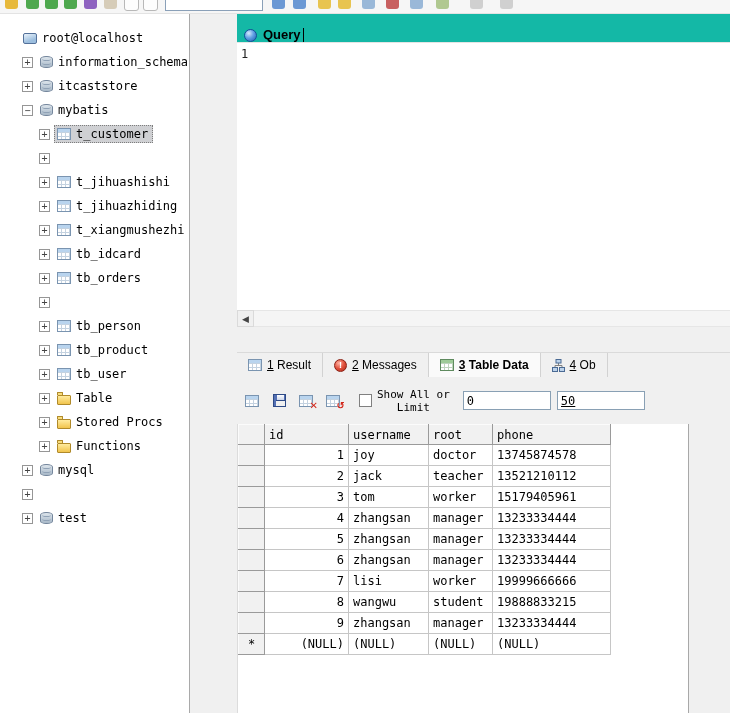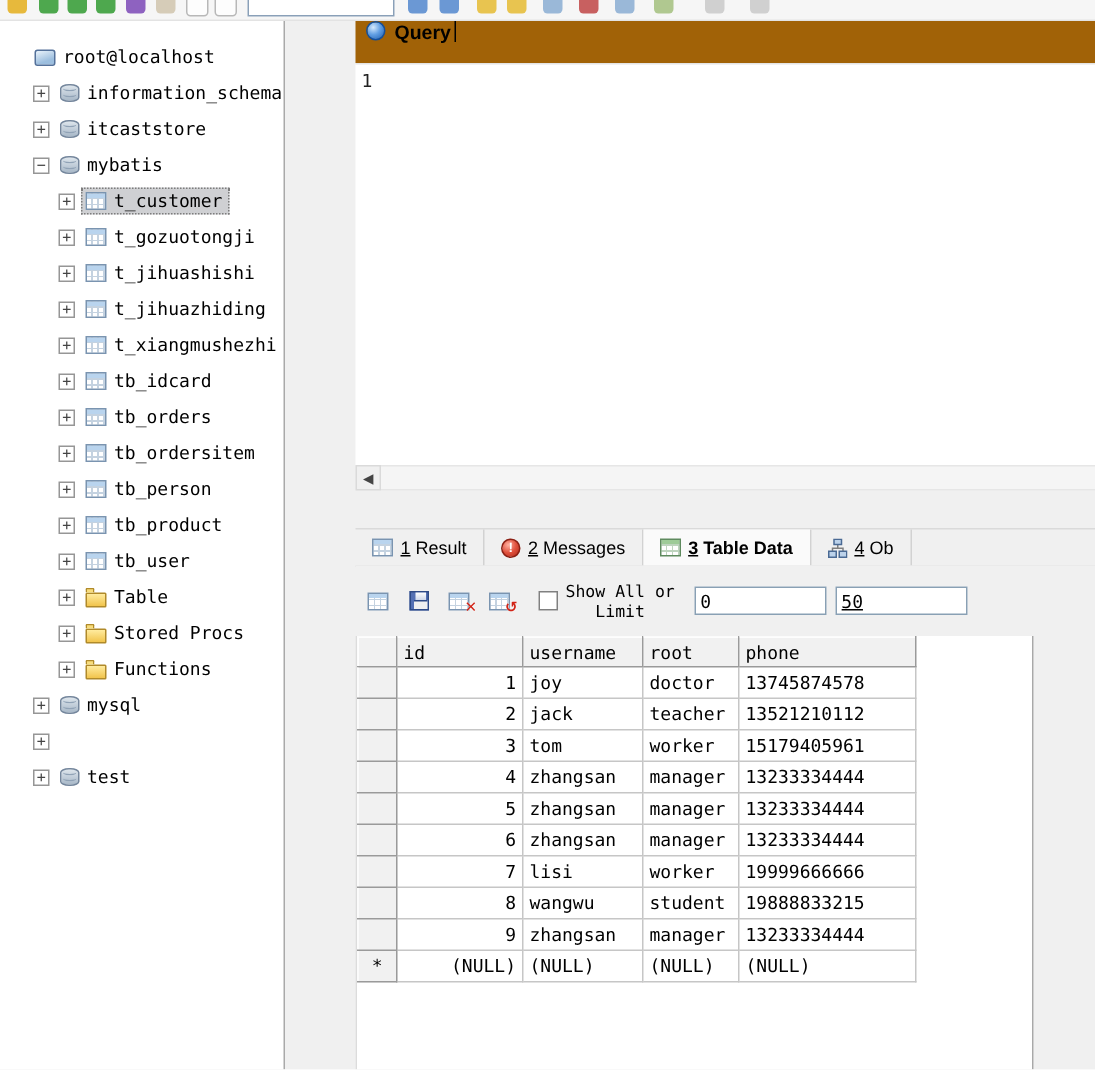--- a/index.html
+++ b/index.html
@@ -35,21 +35,21 @@
   .icon-folder{width:14px;height:10px;box-sizing:border-box;border:1px solid #b08a2a;background:linear-gradient(#ffeb9e,#f1c44c);position:relative;margin-top:3px;border-radius:1px;}
   .icon-folder::before{content:"";position:absolute;top:-4px;left:-1px;width:6px;height:3px;box-sizing:border-box;border:1px solid #b08a2a;border-bottom:none;background:#f8dd7c;border-radius:1px 1px 0 0;}
   .icon-orb{width:13px;height:13px;border-radius:50%;border:1px solid #164f98;background:radial-gradient(circle at 35% 30%,#d6eafc,#63a0e4 45%,#1b5cae);}
   .icon-msg{width:13px;height:13px;border-radius:50%;border:1px solid #8c2014;background:radial-gradient(circle at 35% 30%,#ffb0a0,#e0503c 50%,#b02a1a);display:inline-flex;align-items:center;justify-content:center;color:#fff;font:bold 9px/1 "Liberation Sans",sans-serif;}
   .icon-msg::after{content:"!";}
   .icon-save{width:13px;height:13px;background:#5470b4;border:1px solid #2e4a86;position:relative;}
   .icon-save::before{content:"";position:absolute;top:0;left:3px;width:7px;height:5px;background:linear-gradient(#ffffff,#cdd6ea);}
   .icon-save::after{content:"";position:absolute;bottom:0;left:2px;width:9px;height:5px;background:#f0f0f0;border-top:1px solid #2e4a86;}
 
   
-  .qbar{position:absolute;left:237px;top:14px;right:0;height:28px;background:#a16207;display:flex;align-items:flex-start;padding-left:7px;box-sizing:border-box;}
+  .qbar{position:absolute;left:237px;top:14px;right:0;height:28px;background:#14b8a6;display:flex;align-items:flex-end;padding-left:7px;box-sizing:border-box;}
   .qlabel{font:bold 13px "Liberation Sans",sans-serif;margin-left:6px;}
   .caret{width:1px;height:14px;background:#000;margin-left:2px;}
   .editor{position:absolute;left:237px;top:42px;right:0;height:268px;background:#fff;border-top:1px solid #e4e4e4;}
   .gutter{position:absolute;left:4px;top:4px;font:12px "DejaVu Sans Mono",monospace;color:#222;}
   .hscroll{position:absolute;left:237px;top:310px;right:0;height:17px;background:#f2f2f2;display:flex;}
   .hs-btn{width:17px;height:17px;box-sizing:border-box;background:#f0f0f0;border:1px solid #dadada;display:flex;align-items:center;justify-content:center;font-size:9px;color:#444;}
   .hs-track{flex:1;background:#f5f5f5;border-top:1px solid #e6e6e6;border-bottom:1px solid #e6e6e6;}
 
   
   .rtabs{position:absolute;left:237px;top:352px;right:0;height:24px;background:#f0f0f0;border-top:1px solid #dadada;border-bottom:1px solid #dadada;display:flex;align-items:stretch;font-size:12px;}
@@ -133,24 +133,20 @@
       </div>
       <div class="tree-row selected" style="padding-left: 39px;">
         <span class="expander">+</span>
         <span class="sel-wrap">
           <span class="ticon icon-table"></span>
           <span class="tlabel">t_customer</span>
         </span>
       </div>
       <div class="tree-row" style="padding-left: 39px;">
         <span class="expander">+</span>
-        <span class="sel-wrap">
-          <span class="ticon icon-table"></span>
-          <span class="tlabel">t_gozuotongji</span>
-        </span>
       </div>
       <div class="tree-row" style="padding-left: 39px;">
         <span class="expander">+</span>
         <span class="sel-wrap">
           <span class="ticon icon-table"></span>
           <span class="tlabel">t_jihuashishi</span>
         </span>
       </div>
       <div class="tree-row" style="padding-left: 39px;">
         <span class="expander">+</span>
@@ -175,24 +171,20 @@
       </div>
       <div class="tree-row" style="padding-left: 39px;">
         <span class="expander">+</span>
         <span class="sel-wrap">
           <span class="ticon icon-table"></span>
           <span class="tlabel">tb_orders</span>
         </span>
       </div>
       <div class="tree-row" style="padding-left: 39px;">
         <span class="expander">+</span>
-        <span class="sel-wrap">
-          <span class="ticon icon-table"></span>
-          <span class="tlabel">tb_ordersitem</span>
-        </span>
       </div>
       <div class="tree-row" style="padding-left: 39px;">
         <span class="expander">+</span>
         <span class="sel-wrap">
           <span class="ticon icon-table"></span>
           <span class="tlabel">tb_person</span>
         </span>
       </div>
       <div class="tree-row" style="padding-left: 39px;">
         <span class="expander">+</span>

